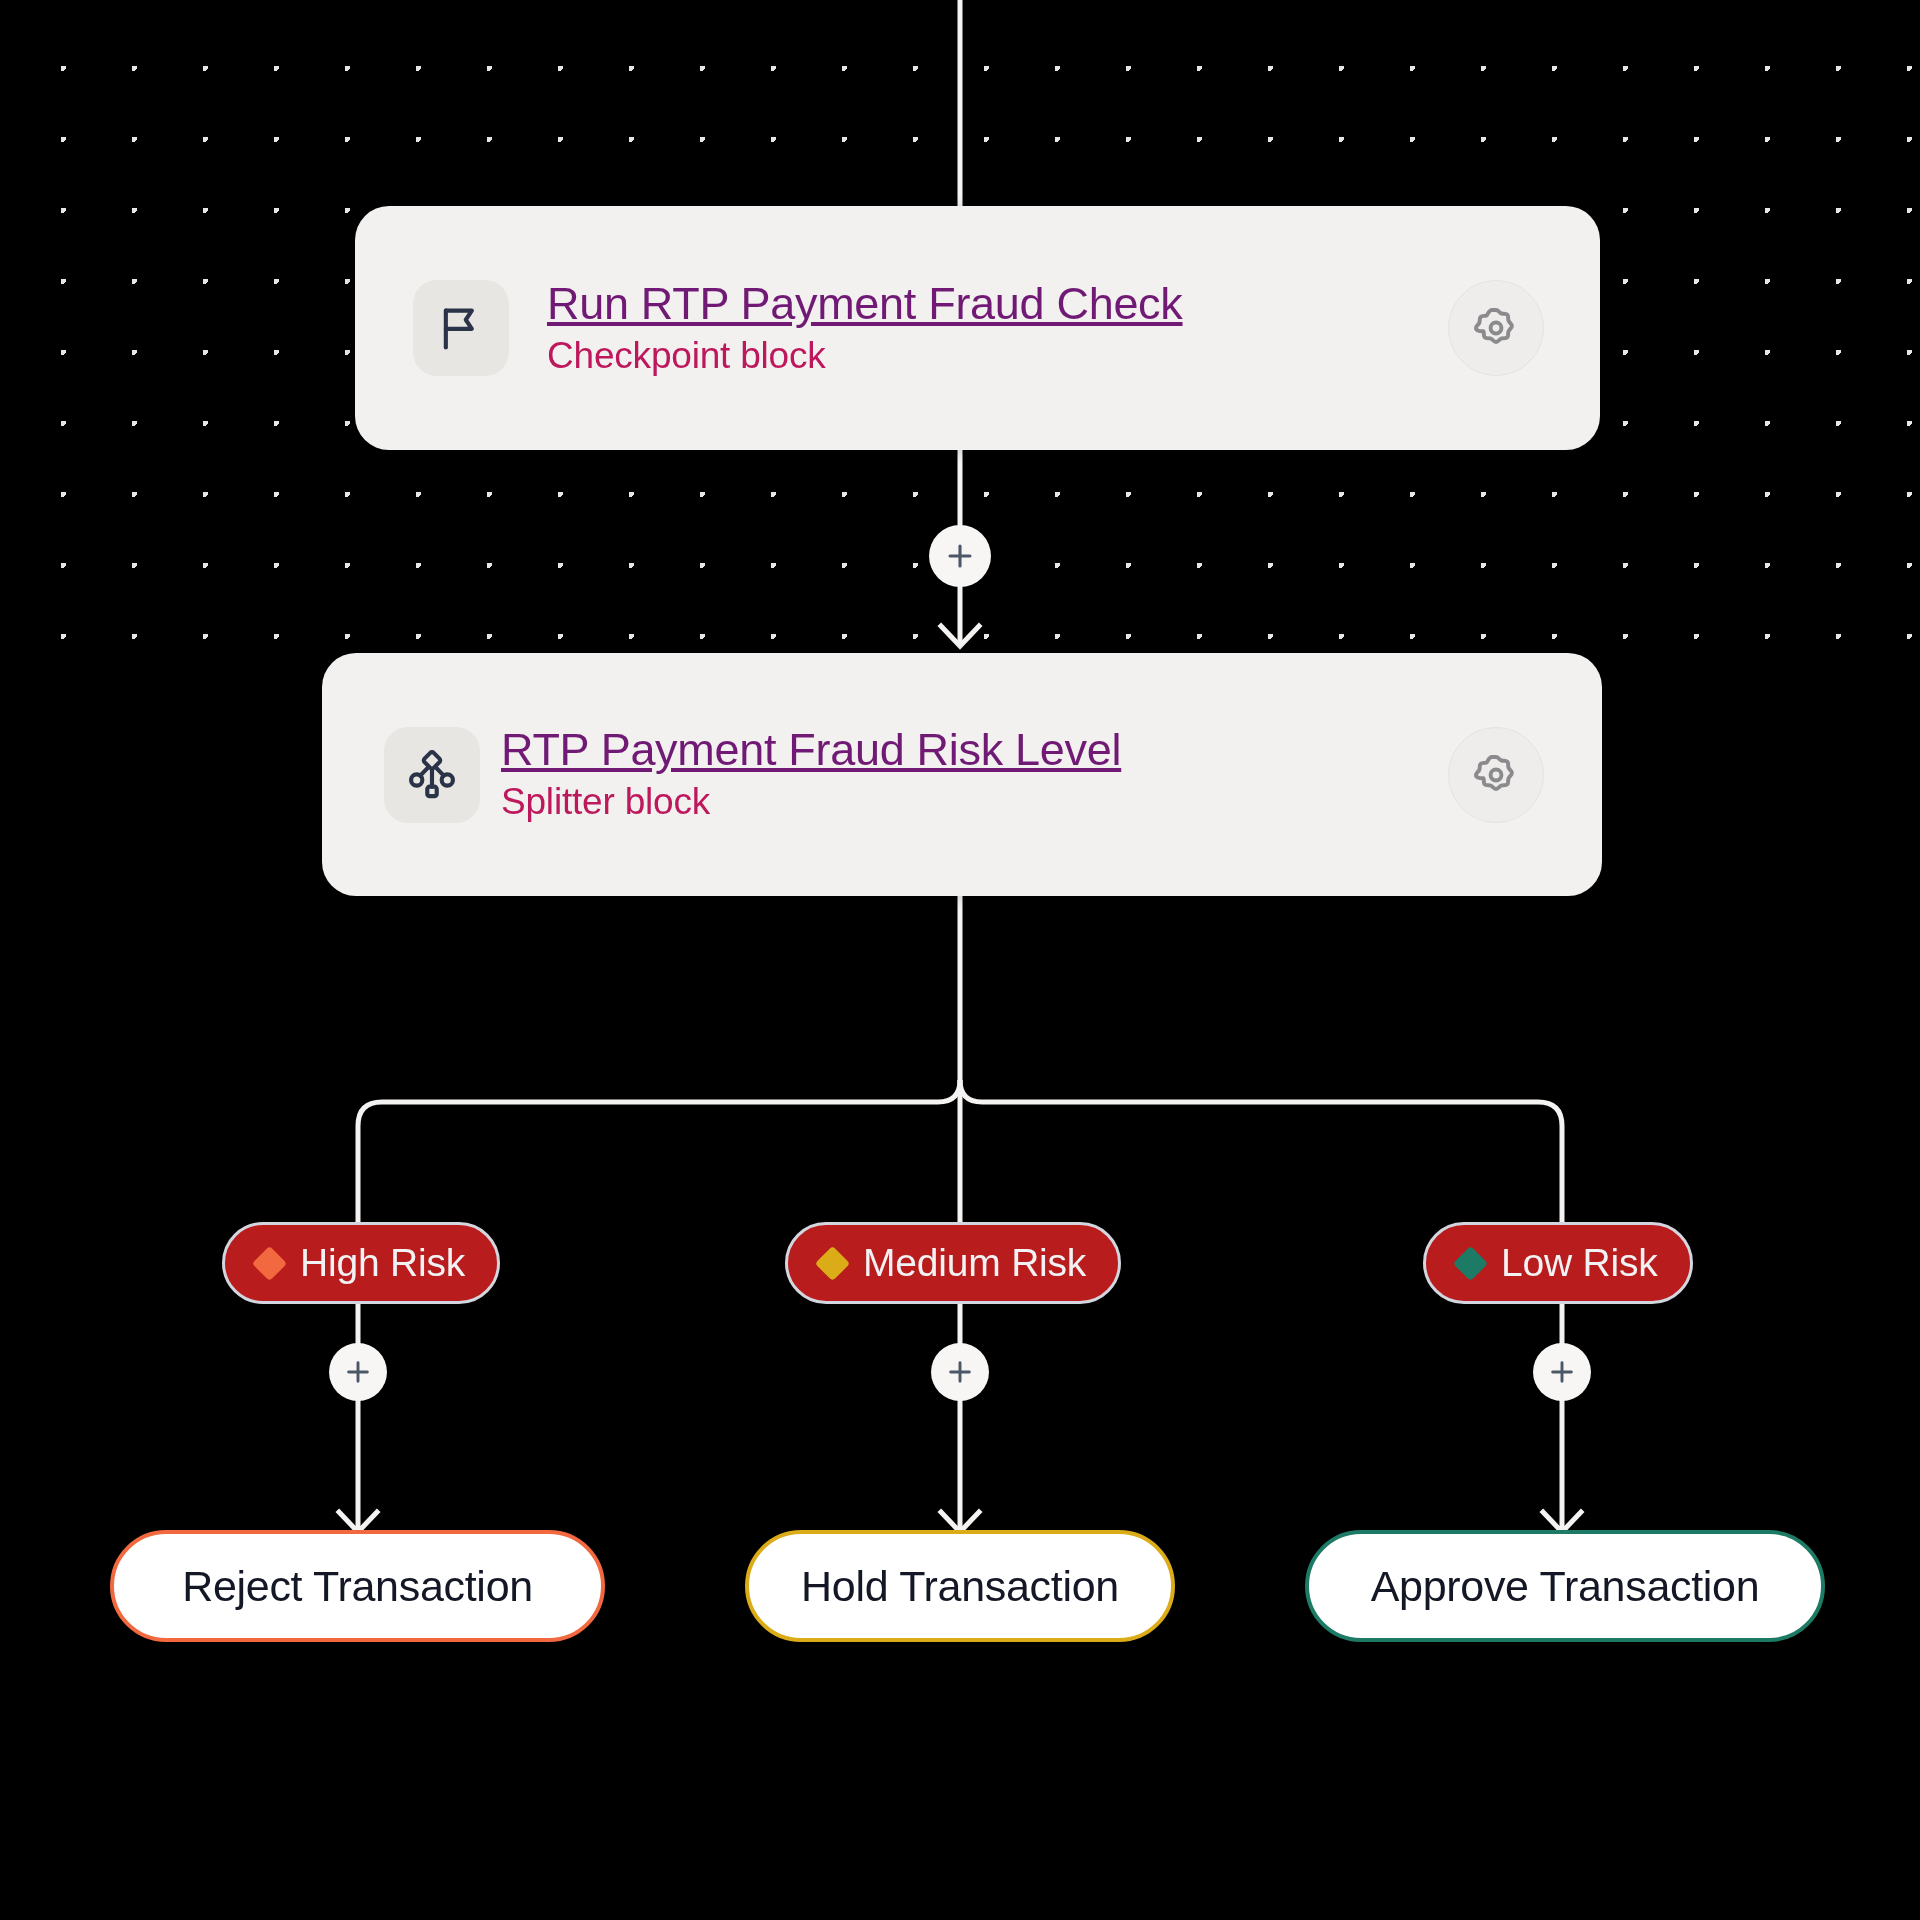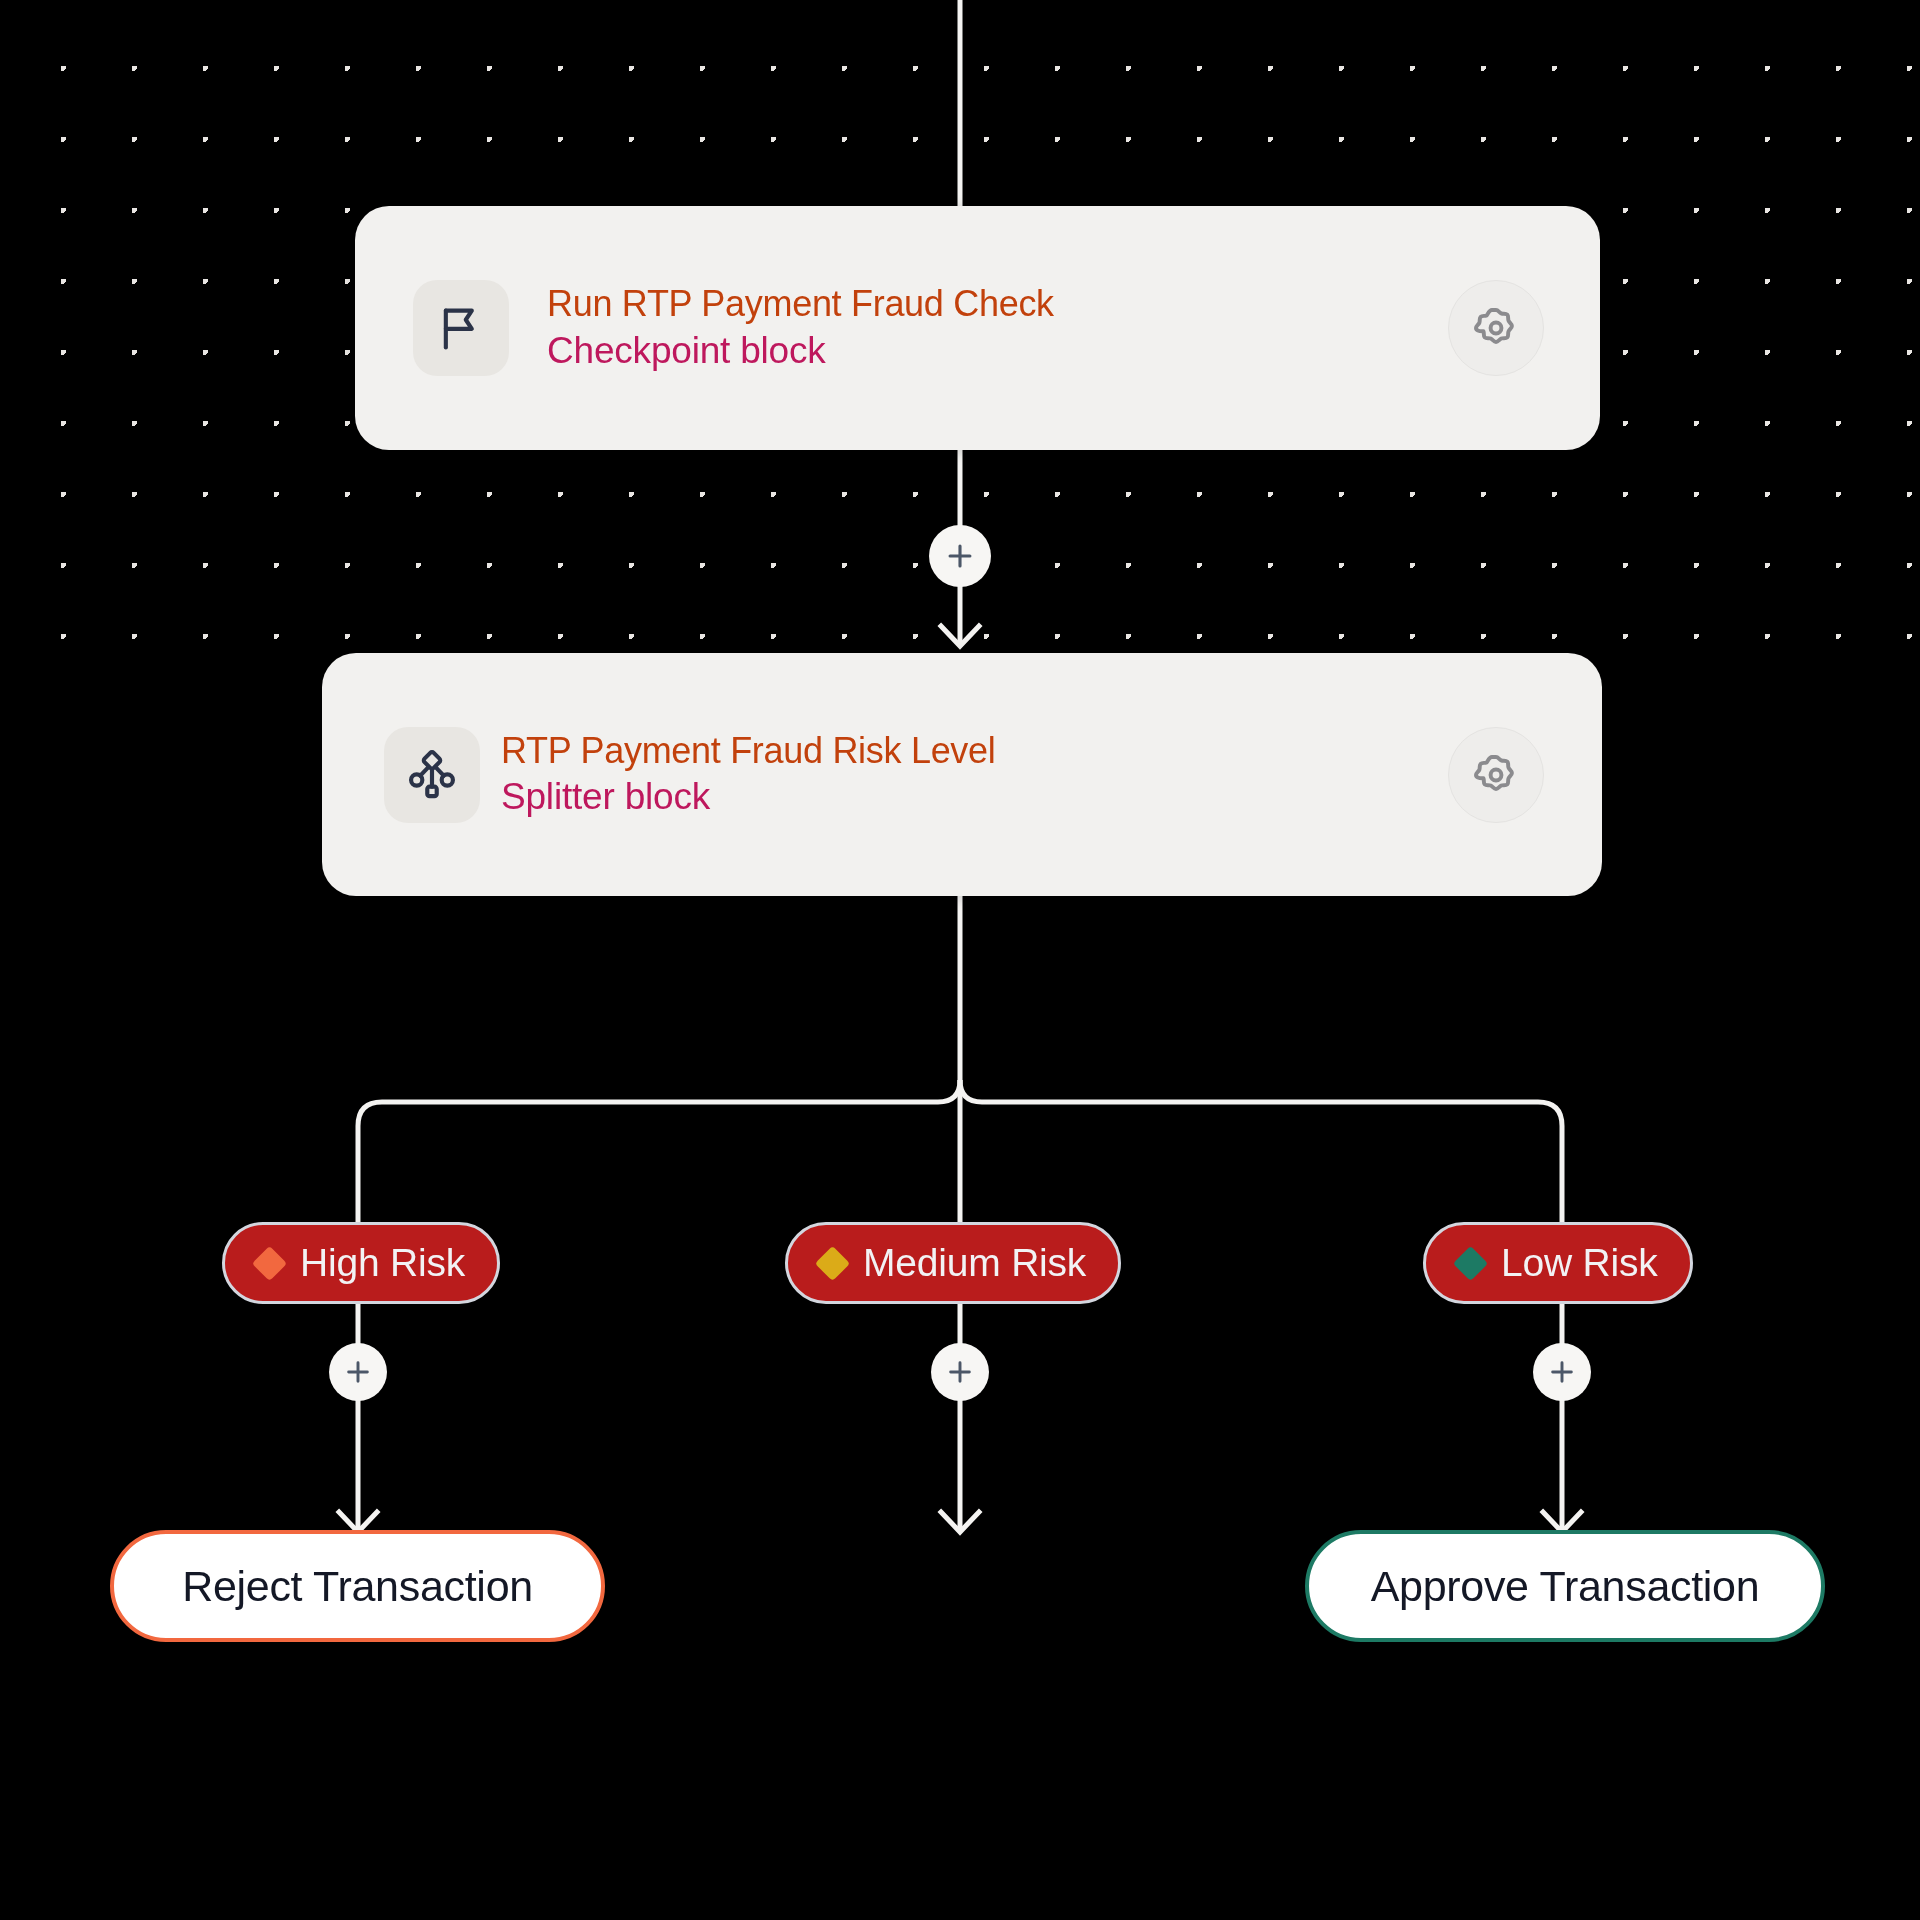--- a/index.html
+++ b/index.html
@@ -51,26 +51,27 @@
     flex:0 0 auto;
   }
   .block-text {
     flex:1 1 auto;
     min-width:0;
     display:flex;
     flex-direction:column;
     justify-content:center;
   }
   .block-title {
-    font-size:36px;
-    font-weight:400;
-    color:#c2410c;
+    font-size:45px;
+    font-weight:400;
+    color:#701a75;
     letter-spacing:-0.3px;
     line-height:1.15;
     white-space:nowrap;
+    text-decoration:underline;
   }
   .block-subtitle {
     font-size:37px;
     font-weight:400;
     color:#be185d;
     letter-spacing:-0.2px;
     line-height:1.2;
     margin-top:4px;
     white-space:nowrap;
   }
@@ -262,18 +263,21 @@
   <div class="plus-button small" style="left:1533px; top:1343px;">
     <svg width="32" height="32" viewBox="0 0 24 24" fill="none" stroke="#4c5768" stroke-width="2.2" stroke-linecap="round">
       <path d="M12 5 V19 M5 12 H19"></path>
     </svg>
   </div>
 
   <div class="action-pill" style="left:110px; top:1530px; width:495px; border-color:#f2683f;">
     <span class="action-label">Reject Transaction</span>
   </div>
 
+  <div class="action-pill" style="left:745px; top:1530px; width:430px; border-color:#dbab18;">
+    <span class="action-label">Hold Transaction</span>
+  </div>
 
   <div class="action-pill" style="left:1305px; top:1530px; width:520px; border-color:#1d7a64;">
     <span class="action-label">Approve Transaction</span>
   </div>
 
 </div>
 
 </body></html>

